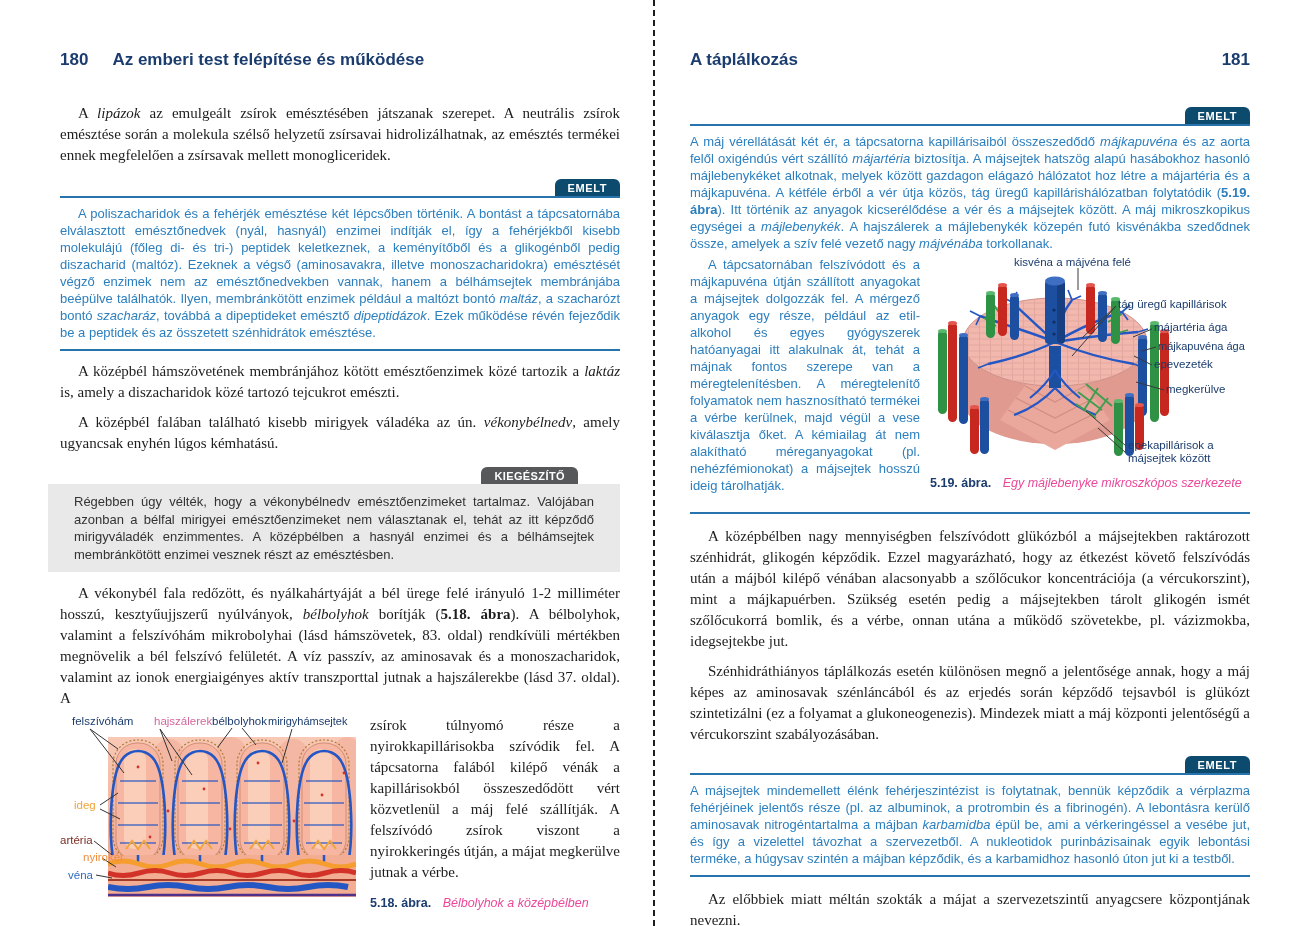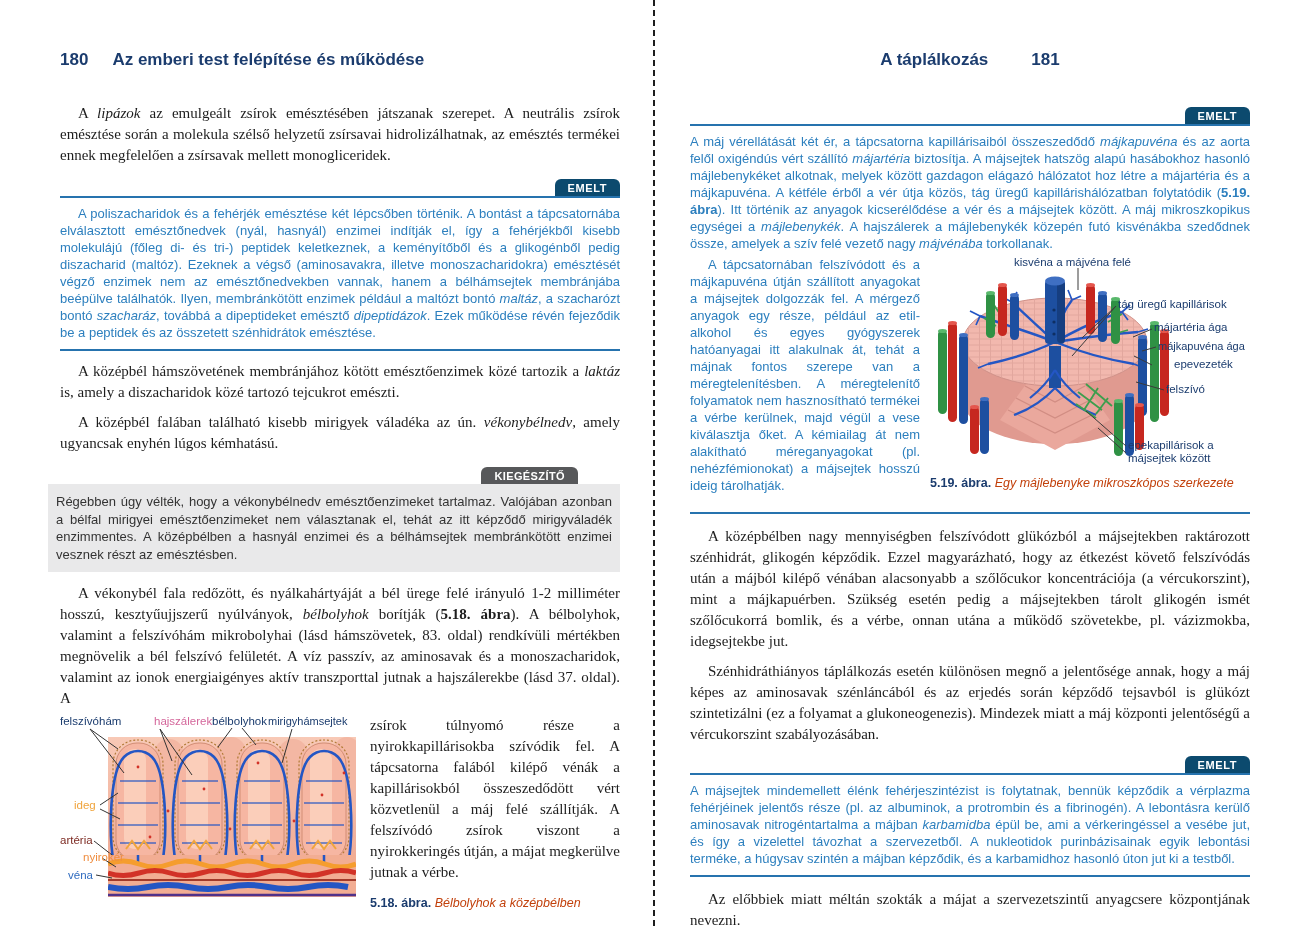--- a/index.html
+++ b/index.html
@@ -4,39 +4,39 @@
 <style>
   html,body{margin:0;padding:0;}
   body{width:1308px;height:926px;background:#ffffff;position:relative;overflow:hidden;
        font-family:"Liberation Sans",sans-serif;-webkit-font-smoothing:antialiased;}
   .divider{position:absolute;left:653px;top:0;bottom:0;width:0;border-left:2px dashed #1c1c1c;}
   .page{position:absolute;top:50px;width:560px;}
   .page-left{left:60px;}
   .page-right{left:690px;}
   .pg-header{display:flex;gap:24px;align-items:baseline;color:#1b3c6e;font-weight:bold;
              font-size:17px;margin-bottom:33px;}
-  .pg-header.right{justify-content:center;gap:43px;}
+  .pg-header.right{justify-content:space-between;gap:43px;}
   .serif{font-family:"Liberation Serif",serif;font-size:15px;line-height:21px;color:#1d1d1d;
          text-align:justify;margin:0 0 9px;}
   .serif i{font-style:italic;}
   .indent{text-indent:18px;}
   .sans-blue{font-size:13px;line-height:17px;color:#2c7fbe;text-align:justify;margin:0 0 2px;}
   .emelt-head{position:relative;height:21px;border-bottom:2px solid #2673ae;margin-bottom:7px;}
   .badge{position:absolute;bottom:0;right:0;background:#0c4a6e;color:#fff;font-size:11px;
          font-weight:bold;letter-spacing:.6px;padding:3px 13px 2px;border-radius:6px 6px 0 0;}
   .kieg-head{position:relative;height:21px;}
   .kieg-head .badge{right:42px;background:#57585a;letter-spacing:.4px;}
   .emelt-end{border-bottom:2px solid #2673ae;margin:8px 0 10px;clear:both;}
   .graybox{background:#e9e9ea;color:#333;font-size:13px;line-height:17.5px;text-align:justify;
-           padding:9px 8px;margin:0 0 11px -12px;}
+           padding:9px 26px;margin:0 0 11px -12px;}
   .figwrap{display:flex;align-items:flex-start;margin-top:4px;}
   .fig-col-text{flex:1;min-width:0;}
   .caption{font-size:12.5px;line-height:15px;margin-top:13px;}
   .caption b{color:#1b3c6e;}
-  .caption i{color:#c2410c;}
+  .caption i{color:#ec4899;margin-left:8px;}
   .figbox{position:relative;flex:0 0 auto;}
   .fig518{width:300px;height:182px;margin-right:10px;}
   .fig519{width:320px;height:214px;margin-left:10px;}
   .flabel{position:absolute;font-size:11.5px;line-height:13px;color:#1b3c6e;white-space:nowrap;}
   .flabel.wrap{white-space:normal;}
   .lab-pink{color:#d4679b;padding-left:18px;} .lab-orange{color:#ef8d3f;} .lab-yellow{color:#f0a43c;}
   .lab-darkred{color:#7d2b23;} .lab-blue{color:#2f6bbf;}
   .leads{position:absolute;left:0;top:0;pointer-events:none;}
   .mt12{margin-top:12px;}
 </style>
@@ -147,21 +147,21 @@
           <path d="M100,14 L112,46 M100,14 L132,60"></path>
           <path d="M172,13 L158,32 M182,13 L196,30"></path>
           <path d="M232,14 L222,48"></path>
           <path d="M40,90 L58,78 M40,94 L60,104"></path>
           <path d="M34,126 L52,140"></path>
           <path d="M42,143 L56,152"></path>
           <path d="M36,160 L52,163"></path>
         </g>
       </svg>
 
-      <span class="flabel" style="left:0;top:0;">felszívóhám</span>
+      <span class="flabel" style="left:12px;top:0;">felszívóhám</span>
       <span class="flabel lab-pink" style="left:76px;top:0;">hajszálerek</span>
       <span class="flabel" style="left:152px;top:0;">bélbolyhok</span>
       <span class="flabel" style="left:208px;top:0;font-size:11px;">mirigyhámsejtek</span>
       <span class="flabel lab-yellow" style="left:14px;top:84px;">ideg</span>
       <span class="flabel lab-darkred" style="left:0;top:119px;">artéria</span>
       <span class="flabel lab-orange" style="left:0;top:136px;margin-left:23px;">nyirokér</span>
       <span class="flabel lab-blue" style="left:8px;top:154px;">véna</span>
     </div>
     <div class="fig-col-text">
       <p class="serif" style="margin:0;">zsírok túlnyomó része a nyirokkapillárisokba szívódik fel. A tápcsatorna falából kilépő vénák a kapillárisokból összeszedődött vért közvetlenül a máj felé szállítják. A felszívódó zsírok viszont a nyirokkeringés útján, a májat megkerülve jutnak a vérbe.</p>
@@ -287,22 +287,22 @@
               <path d="M222,109 L204,100"></path>
               <path d="M234,134 L206,126"></path>
               <path d="M196,190 L156,155 M196,197 L168,172"></path>
             </g>
           </svg>
 
           <span class="flabel" style="left:84px;top:0;">kisvéna a májvéna felé</span>
           <span class="flabel" style="left:188px;top:42px;">tág üregű kapillárisok</span>
           <span class="flabel" style="left:224px;top:65px;">májartéria ága</span>
           <span class="flabel" style="left:228px;top:84px;font-size:11px;">májkapuvéna ága</span>
-          <span class="flabel" style="left:224px;top:102px;margin-left:20px;">epevezeték</span>
-          <span class="flabel" style="left:236px;top:127px;">felszívó</span>
+          <span class="flabel" style="left:224px;top:102px;">epevezeték</span>
+          <span class="flabel" style="left:236px;top:127px;">megkerülve</span>
           <span class="flabel wrap" style="left:198px;top:183px;width:118px;">epekapillárisok a májsejtek között</span>
         </div>
         <p class="caption" style="margin-top:6px;">
           <b>5.19. ábra.</b>
           <i>Egy májlebenyke mikroszkópos szerkezete</i>
         </p>
       </div>
     </div>
   </div>
   <div class="emelt-end"></div>

